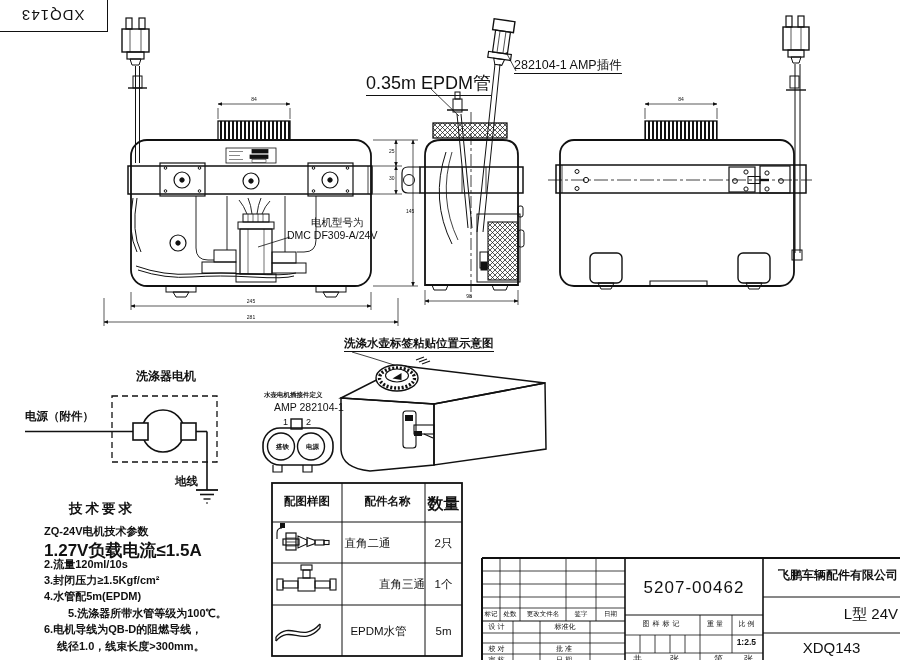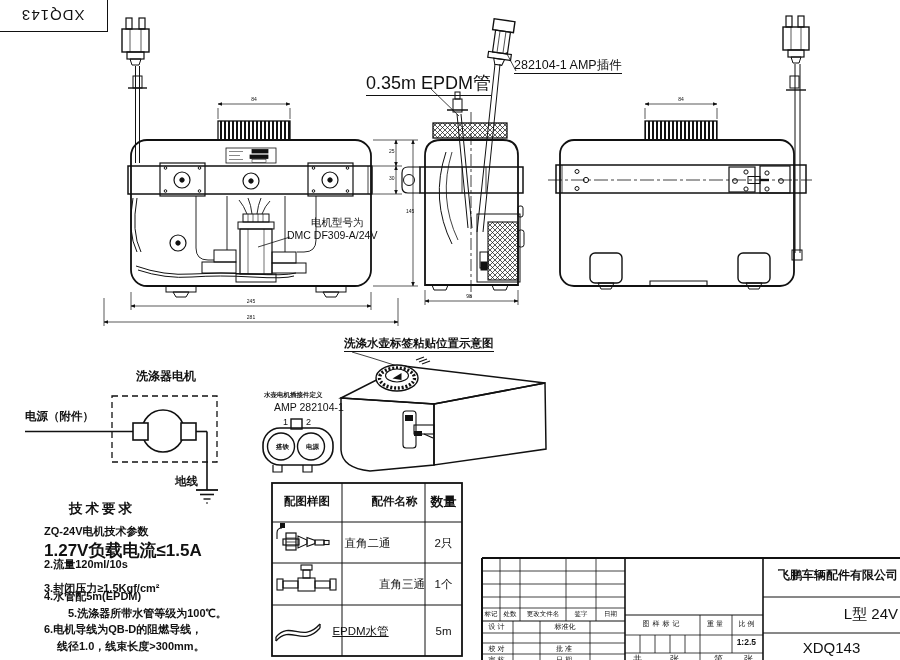--- a/index.html
+++ b/index.html
@@ -408,36 +408,37 @@
 <div class="t" style="left:274px;top:401px;font-size:10.5px;">AMP 282104-1</div>
 <div class="t" style="left:283px;top:417px;font-size:9px;">1</div>
 <div class="t" style="left:306px;top:417px;font-size:9px;">2</div>
 <div class="t b ctr" style="left:273px;top:443px;width:16px;font-size:6.5px;">搭铁</div>
 <div class="t b ctr" style="left:303px;top:443px;width:16px;font-size:6.5px;">电源</div>
 
 <div class="t sb" style="left:69px;top:501px;font-size:13.5px;letter-spacing:3px;">技术要求</div>
 <div class="t sb" style="left:44px;top:525px;font-size:11px;">ZQ-24V电机技术参数</div>
 <div class="t sb" style="left:44px;top:541px;font-size:17px;">1.27V负载电流≤1.5A</div>
 <div class="t sb" style="left:44px;top:558px;font-size:11px;">2.流量120ml/10s</div>
-<div class="t sb" style="left:44px;top:574px;font-size:11px;margin-top:8px;">3.封闭压力≥1.5Kgf/cm²</div>
+<div class="t sb" style="left:44px;top:574px;font-size:11px;">3.封闭压力≥1.5Kgf/cm²</div>
 <div class="t sb" style="left:44px;top:590px;font-size:11px;">4.水管配5m(EPDM)</div>
 <div class="t sb" style="left:44px;top:607px;font-size:11px;margin-left:24px;">5.洗涤器所带水管等级为100℃。</div>
 <div class="t sb" style="left:44px;top:623px;font-size:11px;">6.电机导线为QB-D的阻燃导线，</div>
 <div class="t sb" style="left:57px;top:640px;font-size:11px;">线径1.0，线束长度&gt;300mm。</div>
 
 <div class="t sb ctr" style="left:272px;top:495px;width:70px;font-size:11.5px;">配图样图</div>
-<div class="t sb ctr" style="left:353px;top:495px;width:83px;font-size:11.5px;">配件名称</div>
-<div class="t sb ctr" style="left:425px;top:495px;width:37px;font-size:13px;">数量</div>
+<div class="t sb ctr" style="left:328px;top:495px;width:83px;font-size:11.5px;padding-left:18px;">配件名称</div>
+<div class="t sb ctr" style="left:425px;top:495px;width:37px;font-size:16px;">数量</div>
 <div class="t ctr" style="left:326px;top:537px;width:83px;font-size:11.5px;">直角二通</div>
 <div class="t ctr" style="left:425px;top:537px;width:37px;font-size:11.5px;">2只</div>
 <div class="t ctr" style="left:342px;top:578px;width:83px;font-size:11.5px;text-align:right;">直角三通</div>
 <div class="t ctr" style="left:425px;top:578px;width:37px;font-size:11.5px;">1个</div>
-<div class="t ctr" style="left:324px;top:625px;width:73px;font-size:11.5px;text-decoration:underline;">EPDM水管</div>
+<div class="t ctr" style="left:342px;top:625px;width:73px;font-size:11.5px;">EPDM水管</div>
 <div class="t ctr" style="left:425px;top:625px;width:37px;font-size:11.5px;">5m</div>
 
+<div class="t ctr" style="left:627px;top:578px;width:134px;font-size:17px;letter-spacing:1px;">5207-00462</div>
 <div class="t b ctr" style="left:765px;top:569px;width:133px;font-size:12px;">飞鹏车辆配件有限公司</div>
 <div class="t ctr" style="left:765px;top:605px;width:133px;font-size:15px;text-align:right;">L型 24V</div>
 <div class="t ctr" style="left:765px;top:639px;width:133px;font-size:15px;">XDQ143</div>
 <div class="t b ctr" style="left:732px;top:638px;width:24px;font-size:8.5px;">1:2.5</div>
 <div class="t ctr" style="left:482px;top:610px;width:18px;font-size:6.5px;">标记</div>
 <div class="t ctr" style="left:500px;top:610px;width:20px;font-size:6.5px;">处数</div>
 <div class="t ctr" style="left:520px;top:610px;width:46px;font-size:6.5px;">更改文件名</div>
 <div class="t ctr" style="left:566px;top:610px;width:30px;font-size:6.5px;">签字</div>
 <div class="t ctr" style="left:596px;top:610px;width:29px;font-size:6.5px;">日期</div>
 <div class="t ctr" style="left:482px;top:623px;width:31px;font-size:7px;letter-spacing:2px;">设计</div>

